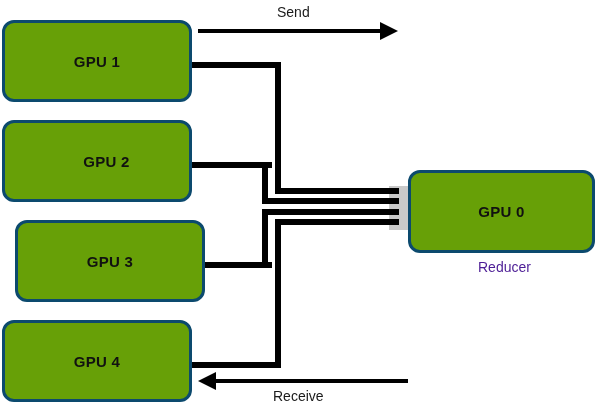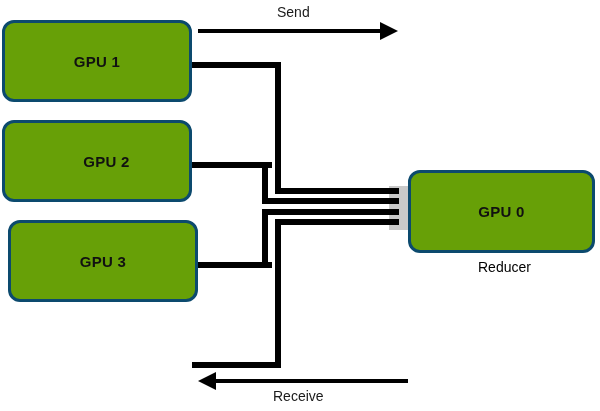--- a/index.html
+++ b/index.html
@@ -32,21 +32,21 @@
     font-size: 15px;
     font-weight: bold;
     color: #111111;
     letter-spacing: 0.3px;
     user-select: none;
   }
   .reducer-caption {
     position: absolute;
     font-family: "Liberation Sans", sans-serif;
     font-size: 14px;
-    color: #000000;
+    color: #4c1d95;
     white-space: nowrap;
   }
   .flow-label {
     position: absolute;
     font-family: "Liberation Sans", sans-serif;
     font-size: 14px;
     color: #1a1a1a;
     white-space: nowrap;
   }
   .wire-h {
@@ -128,24 +128,27 @@
   <div class="wire-h" style="left:389px; top:219px; width:10px; height:6px;"></div>
 
   <div class="gpu-box" style="left:2px; top:20px; width:190px; height:82px;">
     <span class="gpu-label">GPU 1</span>
   </div>
 
   <div class="gpu-box" style="left:2px; top:120px; width:190px; height:82px;padding-left:19px;">
     <span class="gpu-label">GPU 2</span>
   </div>
 
-  <div class="gpu-box" style="left:8px; top:220px; width:190px; height:82px;">
+  <div class="gpu-box" style="left:15px; top:220px; width:190px; height:82px;">
     <span class="gpu-label">GPU 3</span>
   </div>
 
+  <div class="gpu-box" style="left:2px; top:320px; width:190px; height:82px;">
+    <span class="gpu-label">GPU 4</span>
+  </div>
 
   <div class="gpu-box" style="left:408px; top:170px; width:187px; height:83px;">
     <span class="gpu-label">GPU 0</span>
   </div>
 
   <div class="reducer-caption" style="left:478px; top:259px;">Reducer</div>
 
 
 </div>
 

